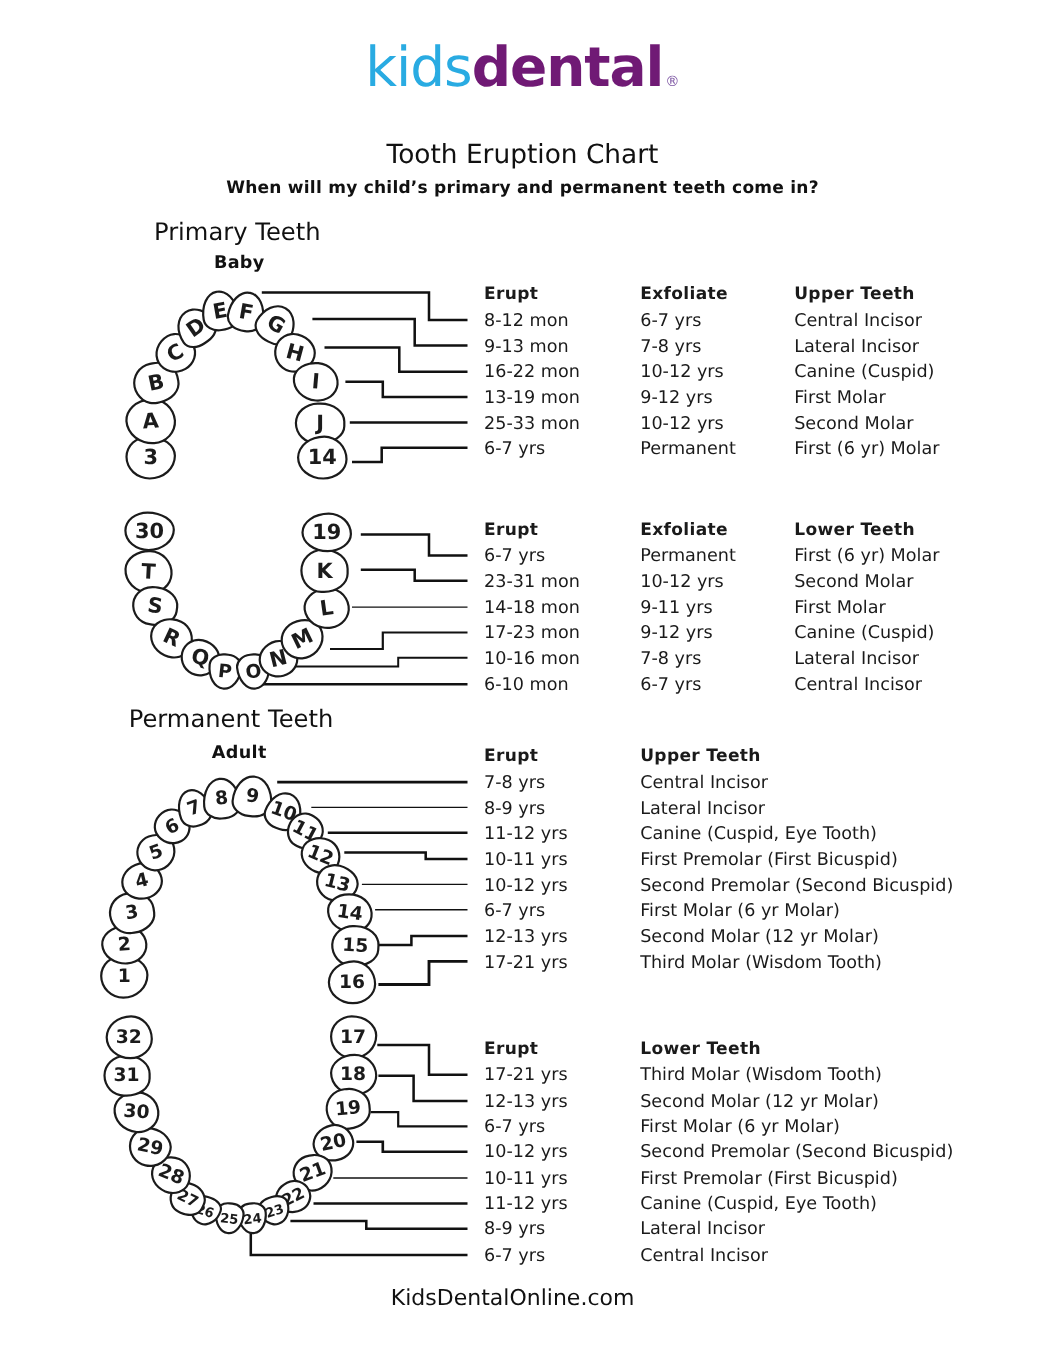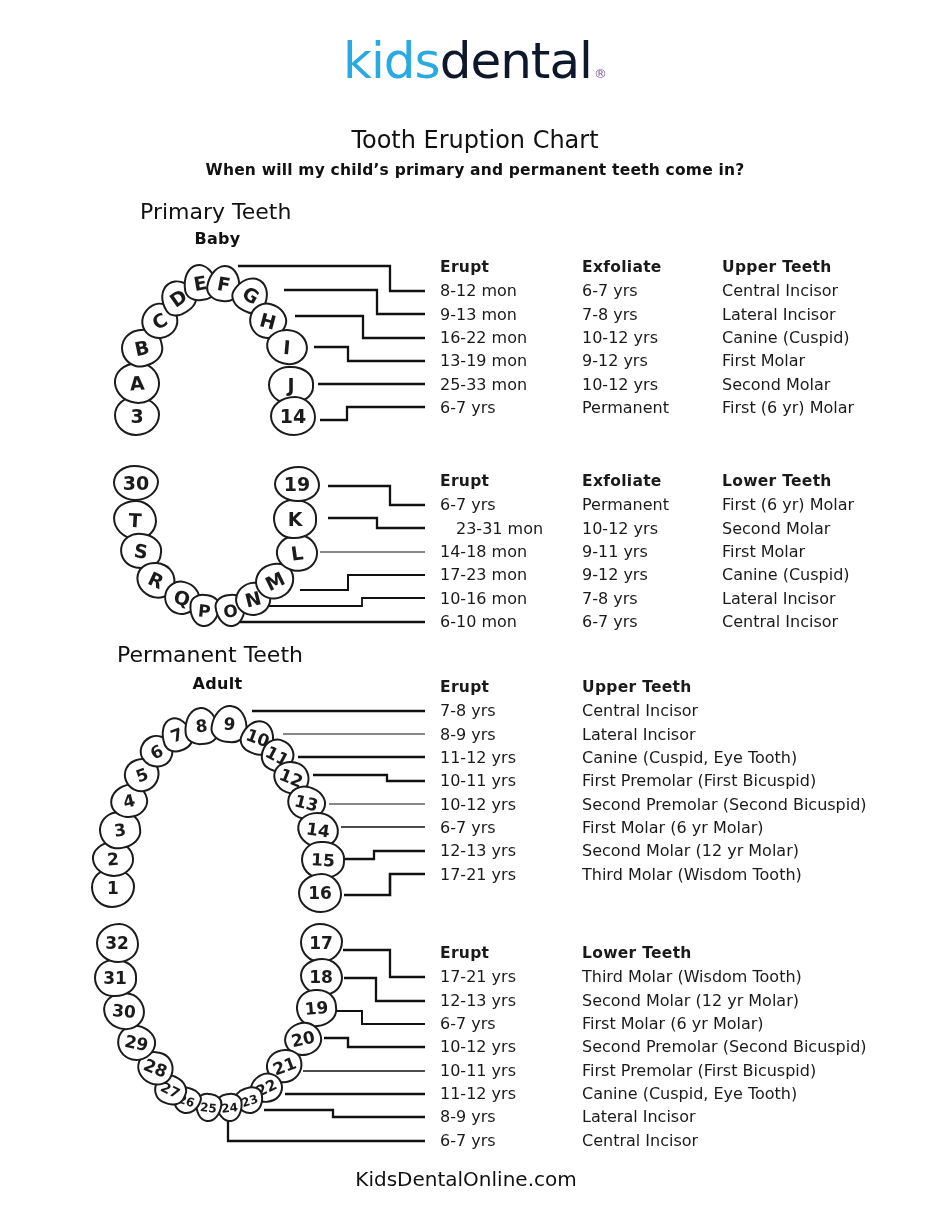--- a/index.html
+++ b/index.html
@@ -4,21 +4,21 @@
 <style>
   * { margin:0; padding:0; box-sizing:border-box; }
   html,body { background:#ffffff; }
   body { font-family:"DejaVu Sans","Liberation Sans",sans-serif; color:#1a1a1a; }
   .page { position:relative; width:950px; height:1230px; background:#fff; overflow:hidden; }
   .abs { position:absolute; }
 
   
   .logo { left:0; right:0; top:34px; text-align:center; font-size:50px; line-height:1.1; letter-spacing:-1px; }
   .lk { color:#29abe2; font-weight:normal; }
-  .ld { color:#0f172a; font-weight:normal; }
+  .ld { color:#701a75; font-weight:bold; }
   .lr { color:#7e57a4; font-size:13px; letter-spacing:0; margin-left:2px; }
   .tagline { left:0; right:0; top:96px; text-align:center; color:#7b2e90; font-size:17px; font-weight:bold; letter-spacing:.3px; }
   .tagline .tm { font-size:9px; vertical-align:super; }
   .title { left:0; right:0; top:126px; text-align:center; font-size:24px; color:#111; }
   .subtitle { left:0; right:0; top:161px; text-align:center; font-size:15.5px; font-weight:bold; letter-spacing:.2px; color:#111; }
 
   
   .h2 { font-size:22px; color:#111; }
   .archlabel { font-size:16px; font-weight:bold; letter-spacing:.3px; text-align:center; width:115px; color:#111; }
 
@@ -187,21 +187,21 @@
         <span class="tcell" style="left: 0px;">Erupt</span>
         <span class="tcell" style="left: 142px;">Exfoliate</span>
         <span class="tcell" style="left: 282px;">Lower Teeth</span>
       </div>
       <div class="trow">
         <span class="tcell" style="left: 0px;">6-7 yrs</span>
         <span class="tcell" style="left: 142px;">Permanent</span>
         <span class="tcell" style="left: 282px;">First (6 yr) Molar</span>
       </div>
       <div class="trow">
-        <span class="tcell" style="left: 0px; margin-left: 16px;">23-31 mon</span>
+        <span class="tcell" style="left: 0px;">23-31 mon</span>
         <span class="tcell" style="left: 142px;">10-12 yrs</span>
         <span class="tcell" style="left: 282px;">Second Molar</span>
       </div>
       <div class="trow">
         <span class="tcell" style="left: 0px;">14-18 mon</span>
         <span class="tcell" style="left: 142px;">9-11 yrs</span>
         <span class="tcell" style="left: 282px;">First Molar</span>
       </div>
       <div class="trow">
         <span class="tcell" style="left: 0px;">17-23 mon</span>

